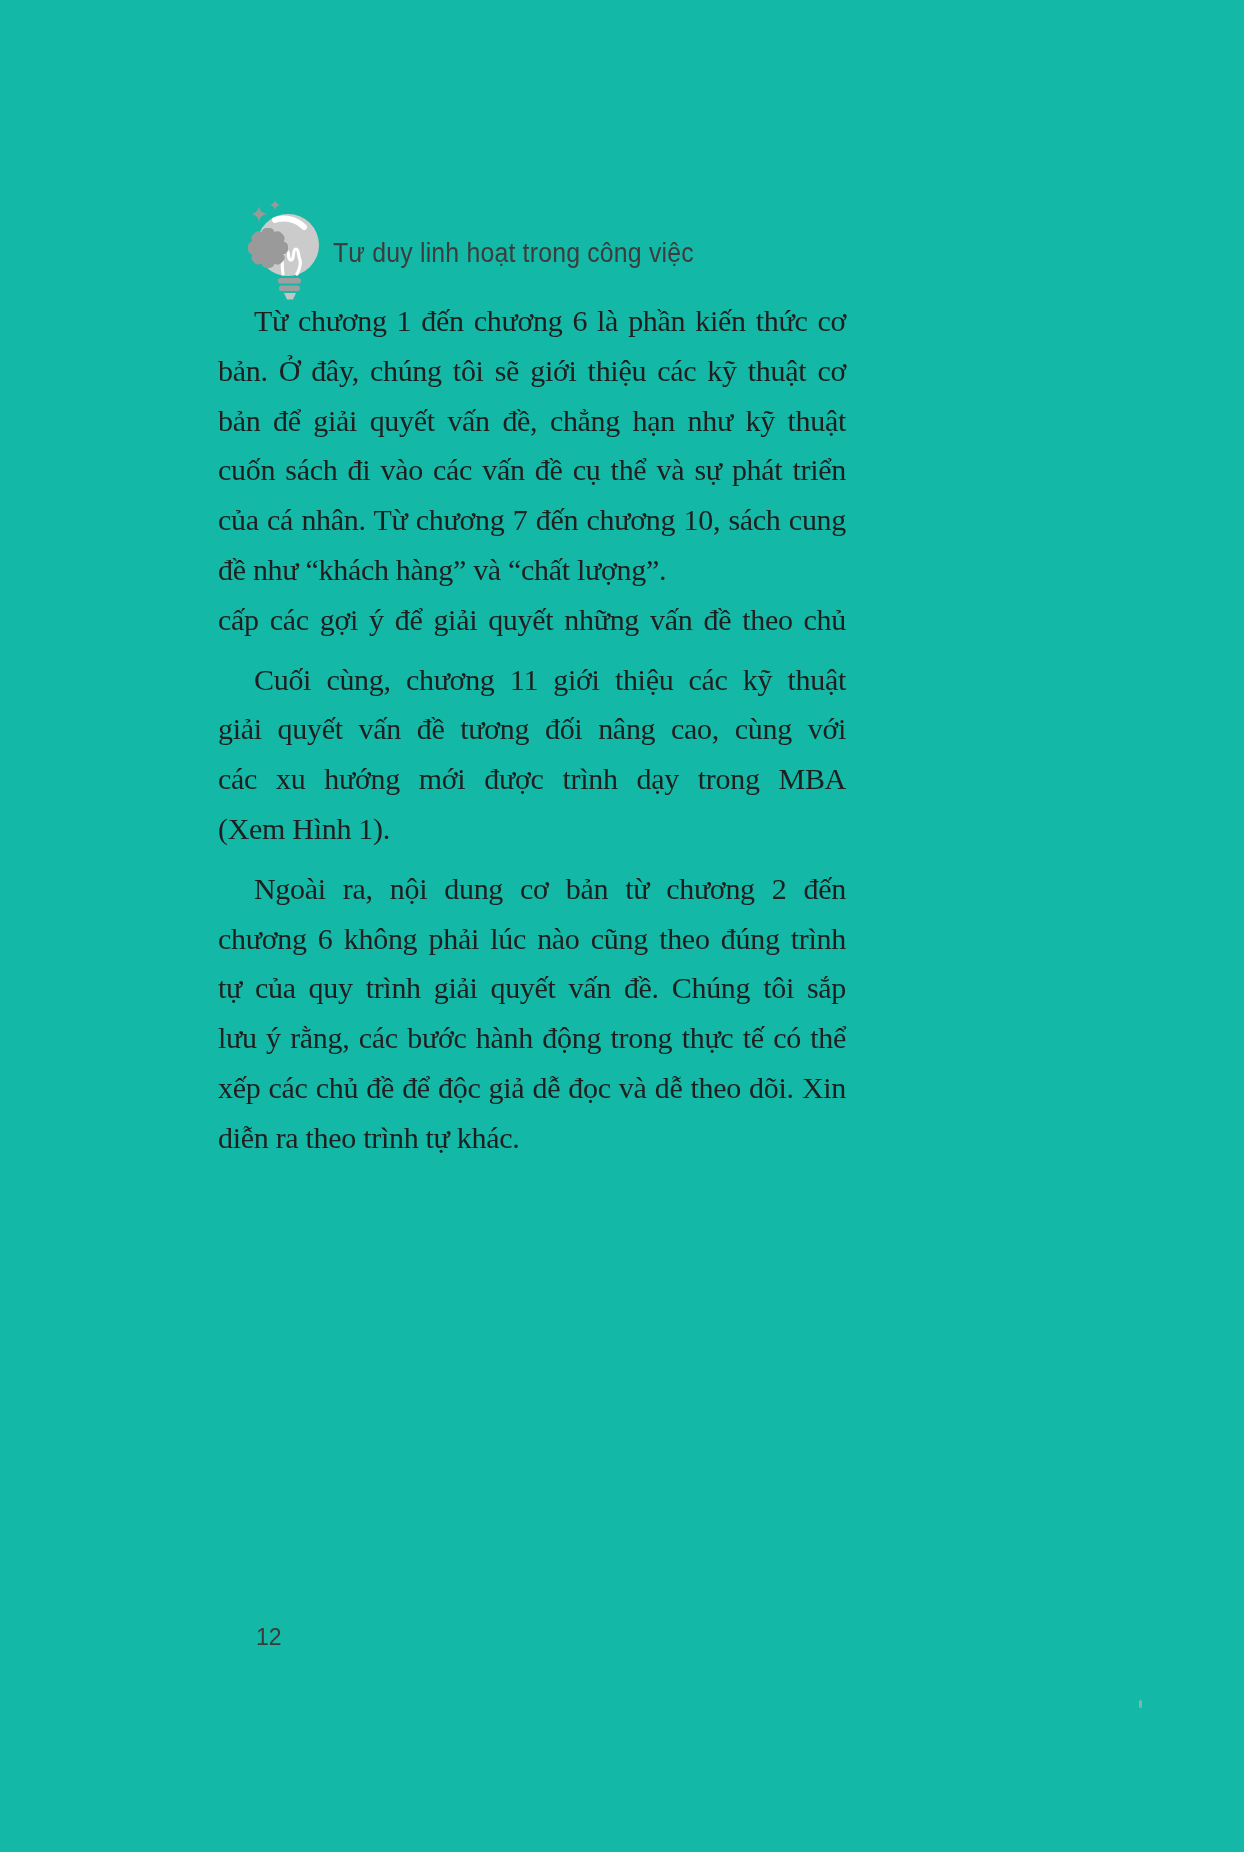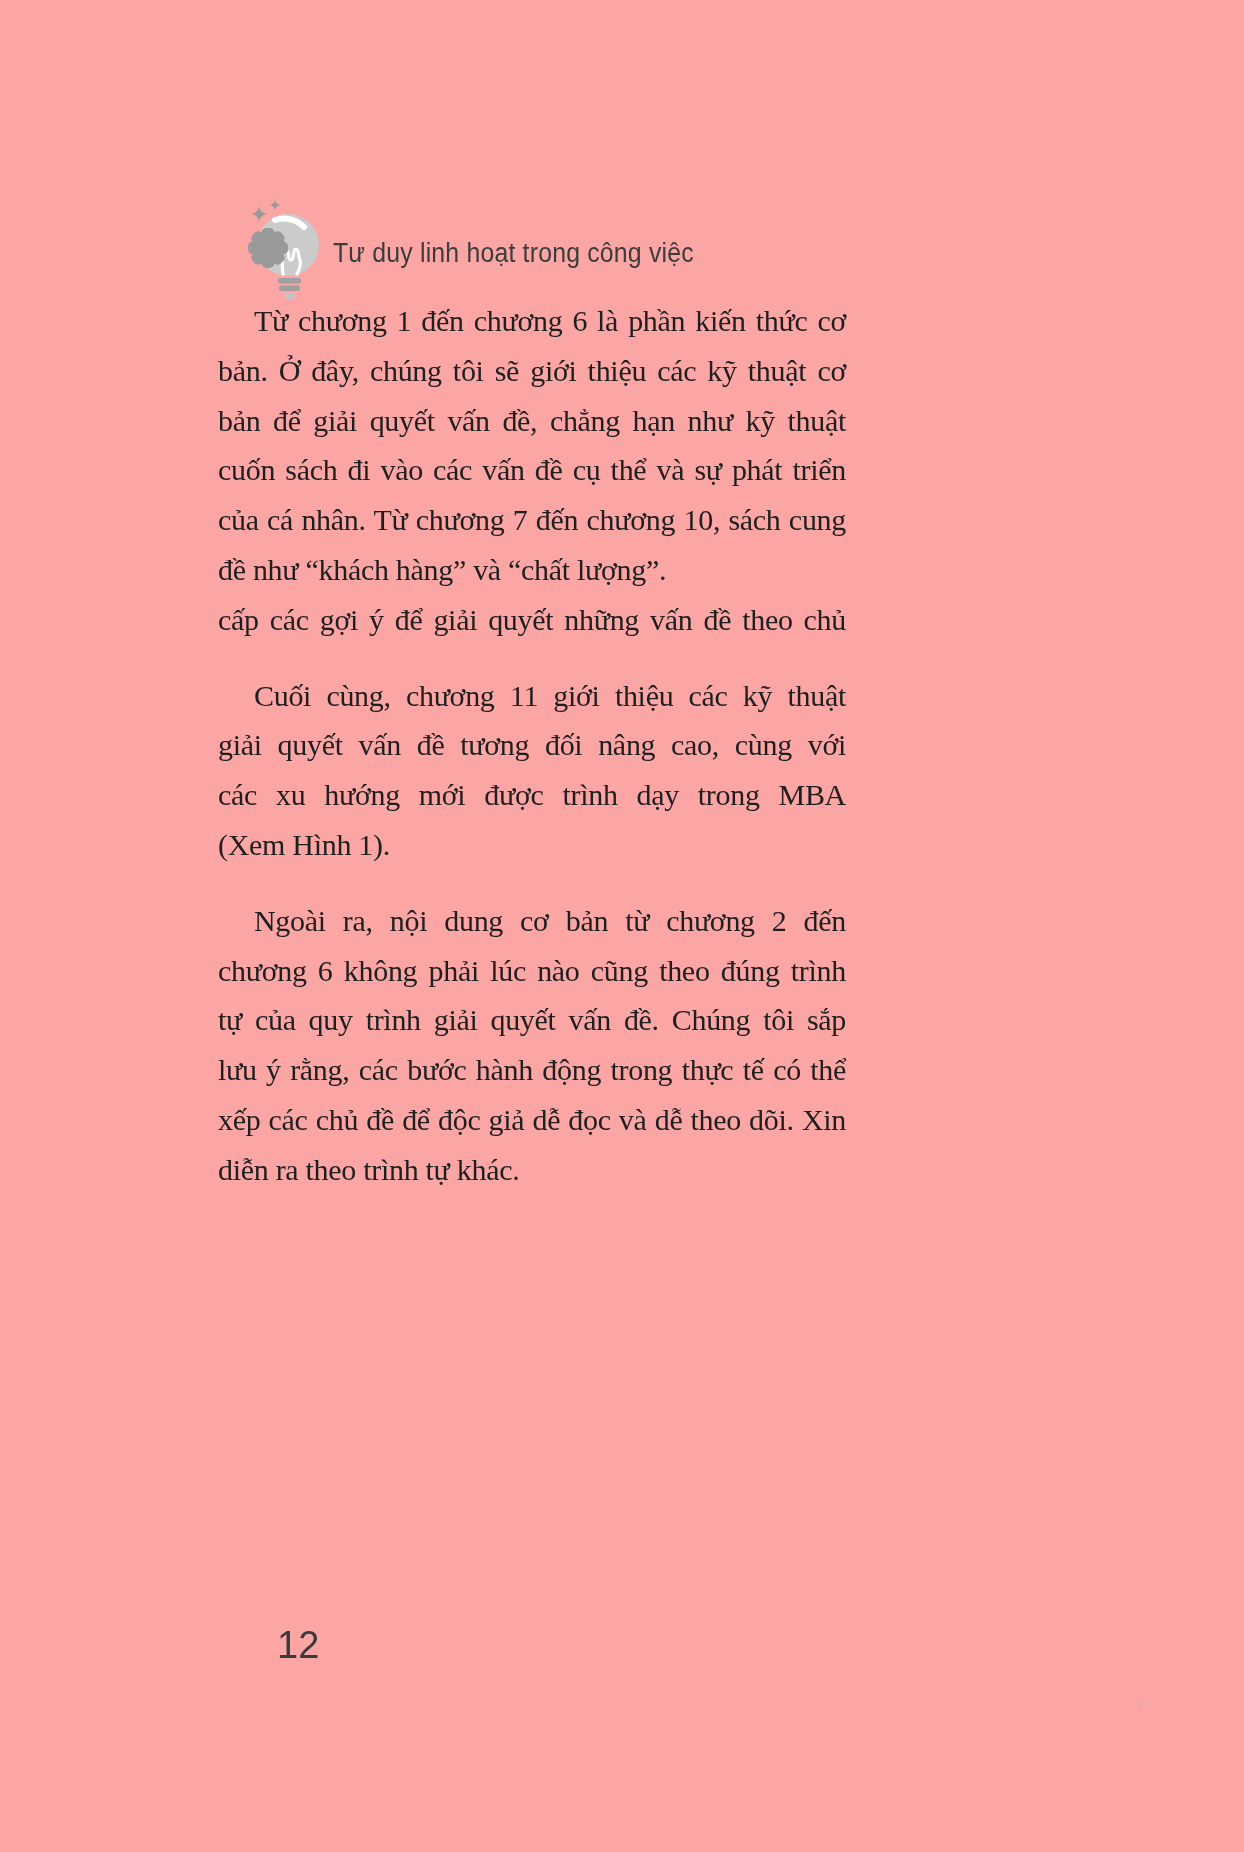--- a/index.html
+++ b/index.html
@@ -1,20 +1,20 @@
 <!DOCTYPE html>
 <html><head>
 <meta charset="utf-8">
 <style>
   html, body { margin: 0; padding: 0; background: #ffffff; }
   .page {
     position: relative;
     width: 1244px;
     height: 1852px;
-    background: #fca5a5;
+    background: #14b8a6;
     overflow: hidden;
     font-family: "Liberation Serif", "DejaVu Serif", serif;
   }
   .header-icon {
     position: absolute;
     left: 235px;
     top: 186px;
     width: 100px;
     height: 118px;
   }
@@ -31,39 +31,38 @@
     transform-origin: left center;
   }
   .text-block {
     position: absolute;
     left: 218px;
     top: 296px;
     width: 628px;
     color: #1f1f1f;
   }
   .paragraph { margin: 0; }
-  .paragraph + .paragraph { margin-top: 26px; }
+  .paragraph + .paragraph { margin-top: 10px; }
   .text-line {
     font-size: 30px;
     line-height: 49.8px;
     letter-spacing: -0.3px;
     text-align: justify;
     text-align-last: justify;
     white-space: normal;
   }
   .text-line.first { text-indent: 36px; }
   .text-line.last { text-align-last: left; }
   .page-number {
     position: absolute;
     left: 256px;
     top: 1624px;
     font-family: "Liberation Sans", "DejaVu Sans", sans-serif;
-    font-size: 38px;
+    font-size: 23px;
     color: #3a3a3a;
-    margin-left: 21px;
   }
   .scan-artifact {
     position: absolute;
     left: 1139px;
     top: 1700px;
     width: 3px;
     height: 8px;
     border-radius: 2px;
     background: #b9b9b9;
     opacity: 0.6;

